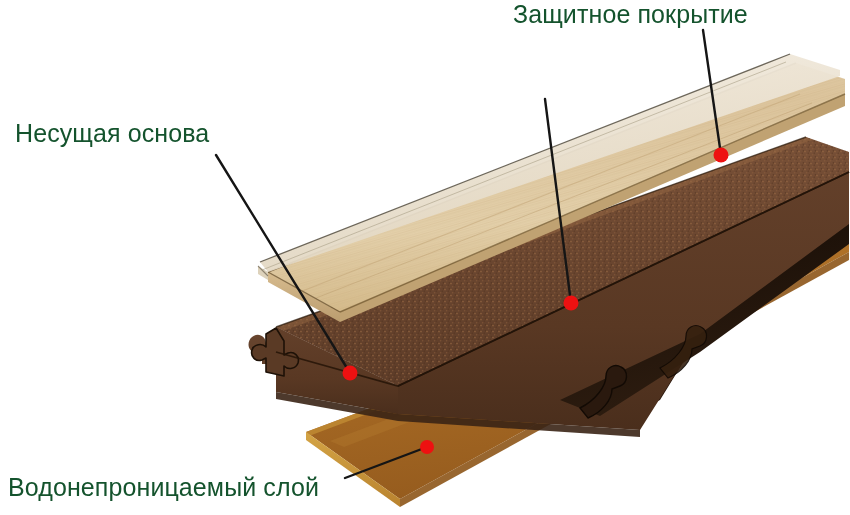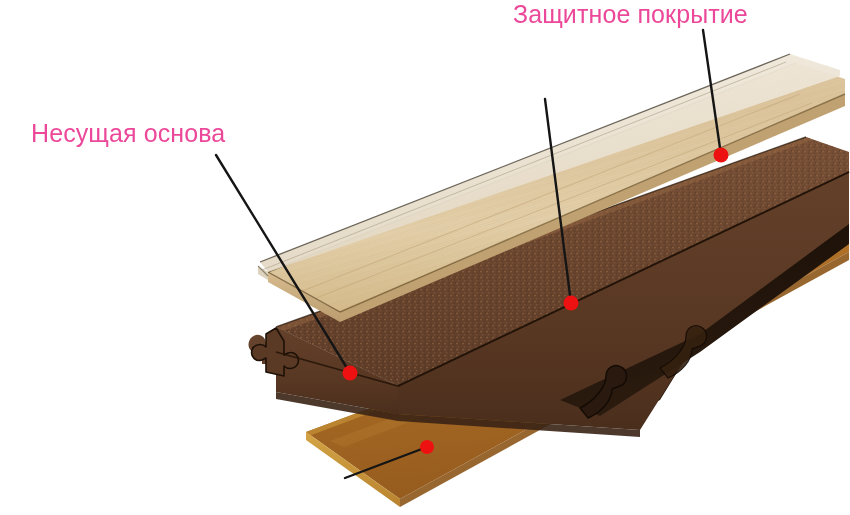--- a/index.html
+++ b/index.html
@@ -18,31 +18,31 @@
   }
   #diagram-svg {
     position: absolute;
     left: 0;
     top: 0;
     width: 850px;
     height: 515px;
   }
   .callout-label {
     position: absolute;
-    color: #ec4899;
+    color: #14532d;
     font-family: "Liberation Sans", "DejaVu Sans", sans-serif;
     font-size: 25px;
     font-weight: 400;
     letter-spacing: 0.1px;
     white-space: nowrap;
     line-height: 1.05;
   }
   #label-protective  { left: 513px; top: 1px;   }
   #label-decorative  { left: 330px; top: 70px;  }
-  #label-core        { left: 31px;  top: 120px; }
+  #label-core        { left: 15px;  top: 120px; }
   #label-waterproof  { left: 8px;   top: 474px; }
 </style>
 </head>
 <body>
 
 <div id="stage">
 
   <svg id="diagram-svg" viewBox="0 0 850 515">
     <defs>
 
@@ -250,14 +250,15 @@
       <circle cx="350" cy="373" r="7.5" fill="#ee1111"></circle>
       <circle cx="427" cy="447" r="7" fill="#ee1111"></circle>
     </g>
   </svg>
 
   <div class="callout-label" id="label-protective">Защитное покрытие</div>
 
 
   <div class="callout-label" id="label-core">Несущая основа</div>
 
+  <div class="callout-label" id="label-waterproof">Водонепроницаемый слой</div>
 
 </div>
 
 </body></html>

